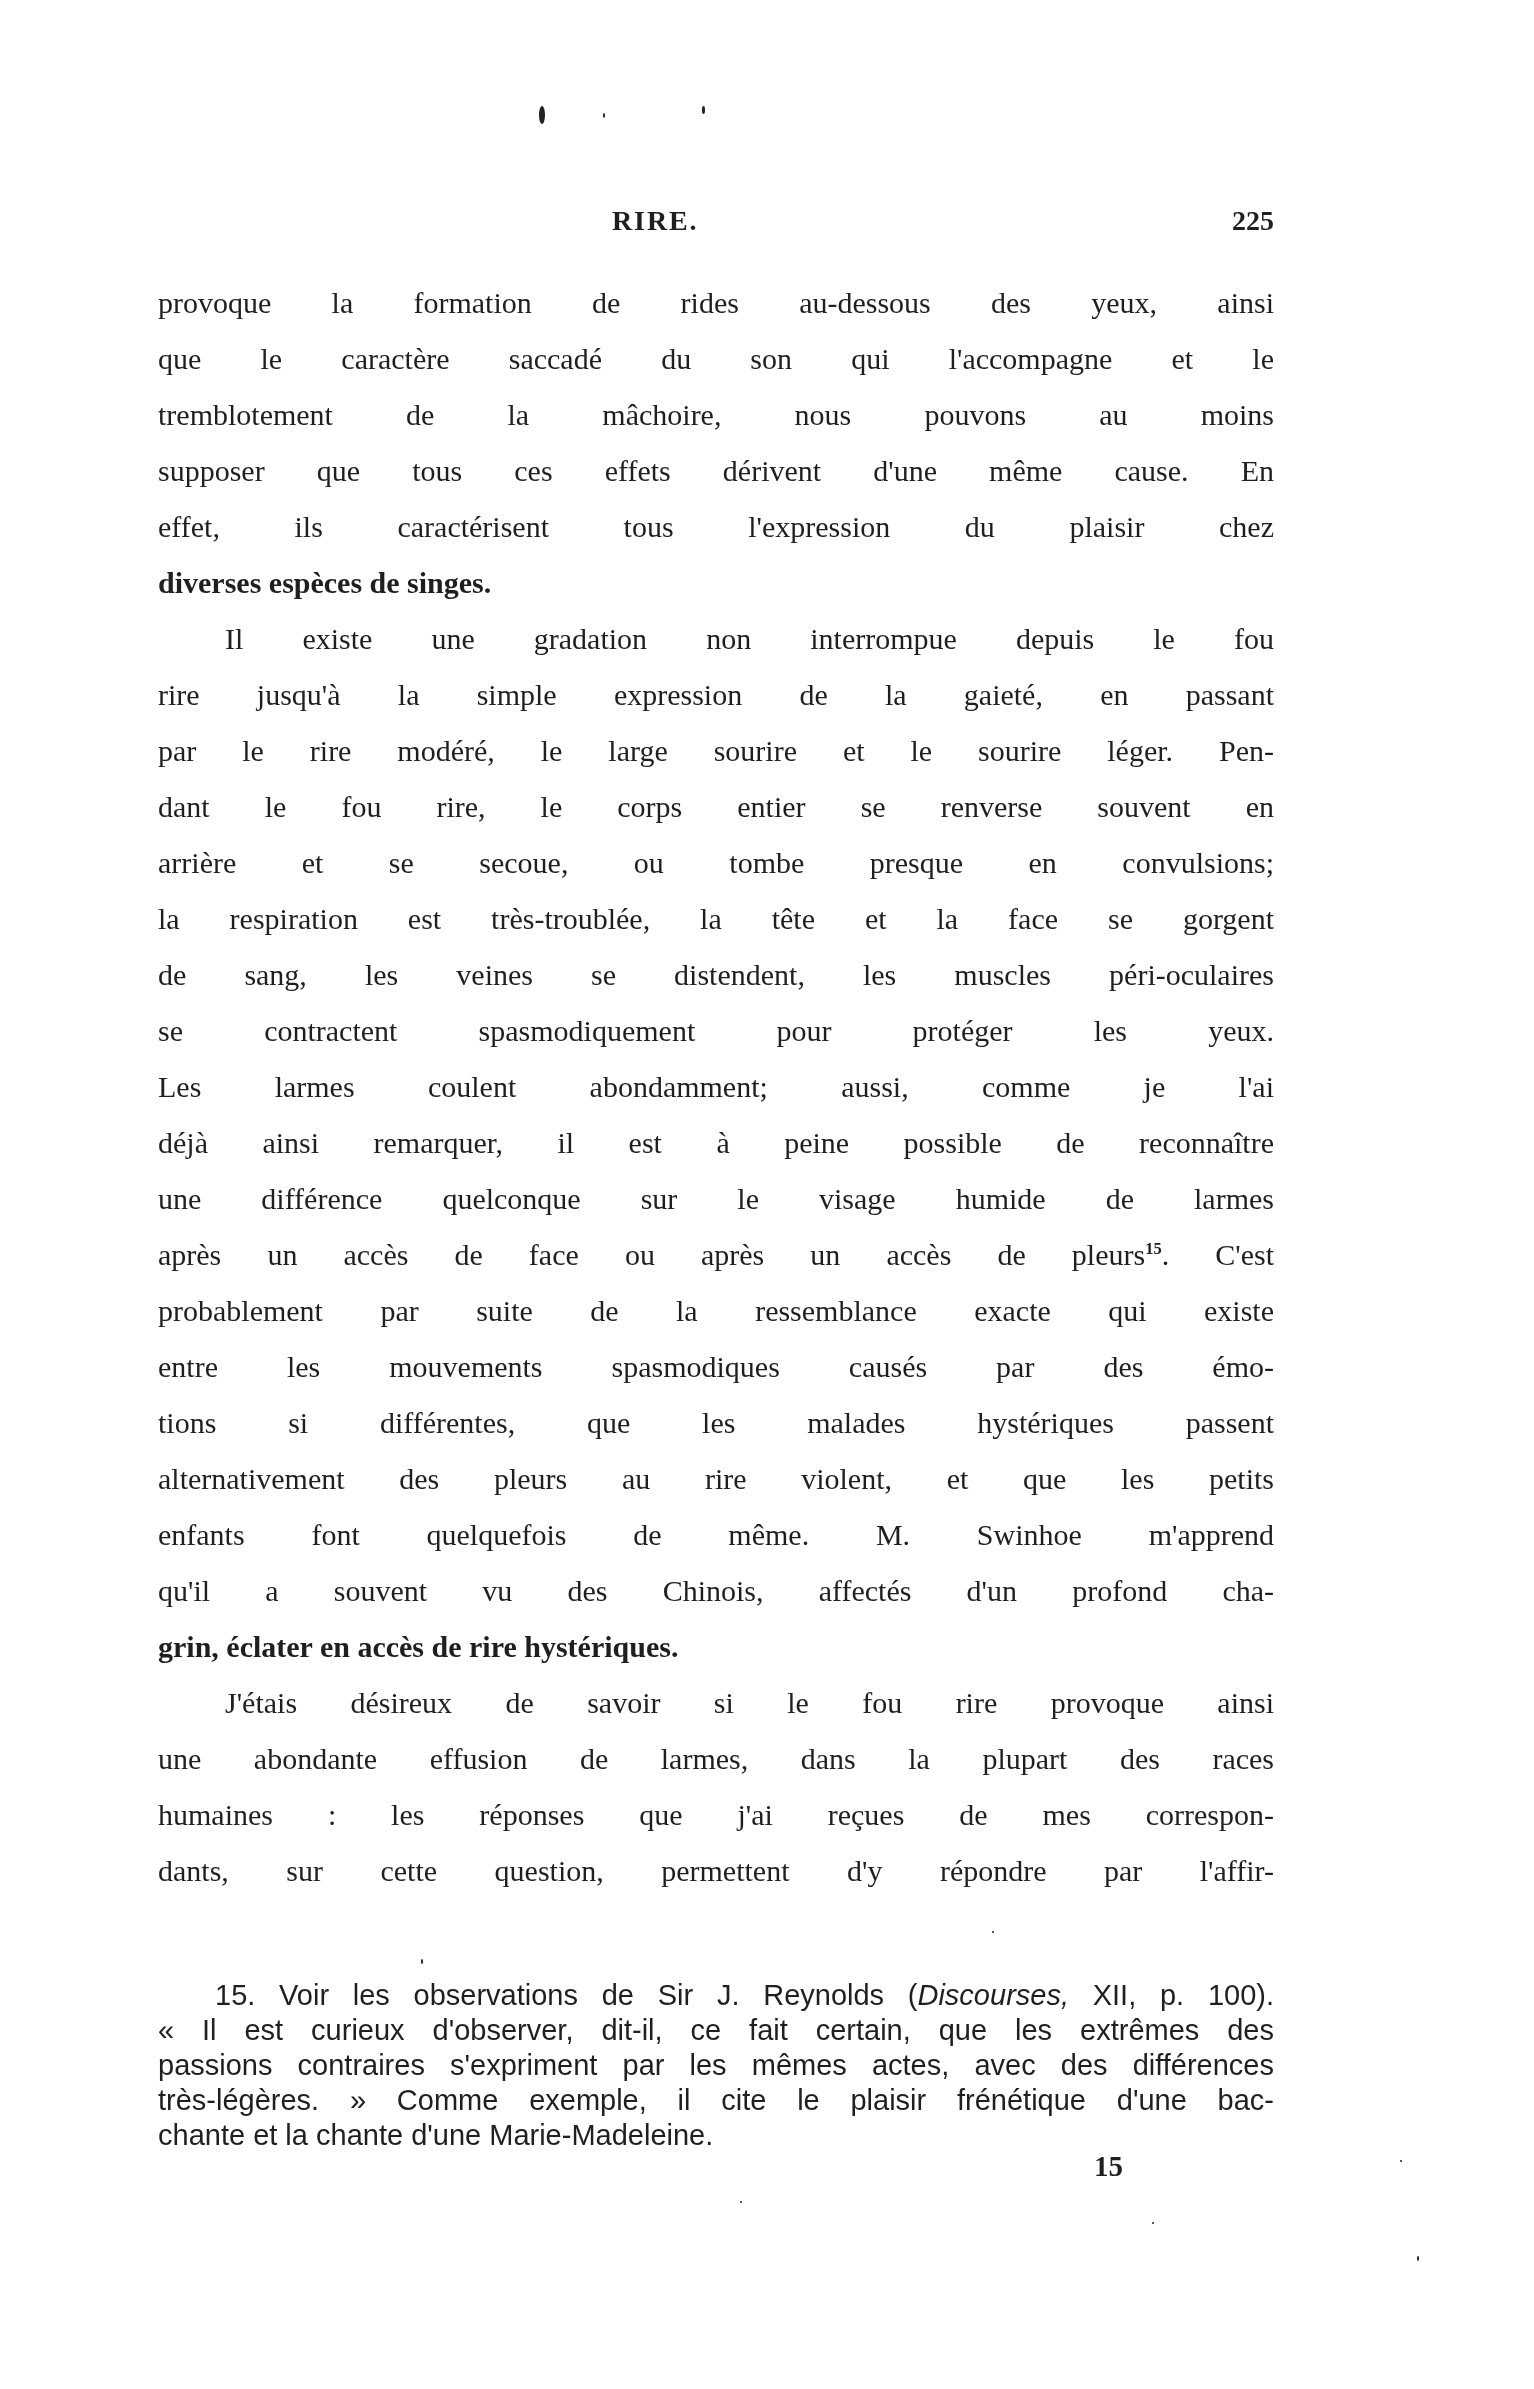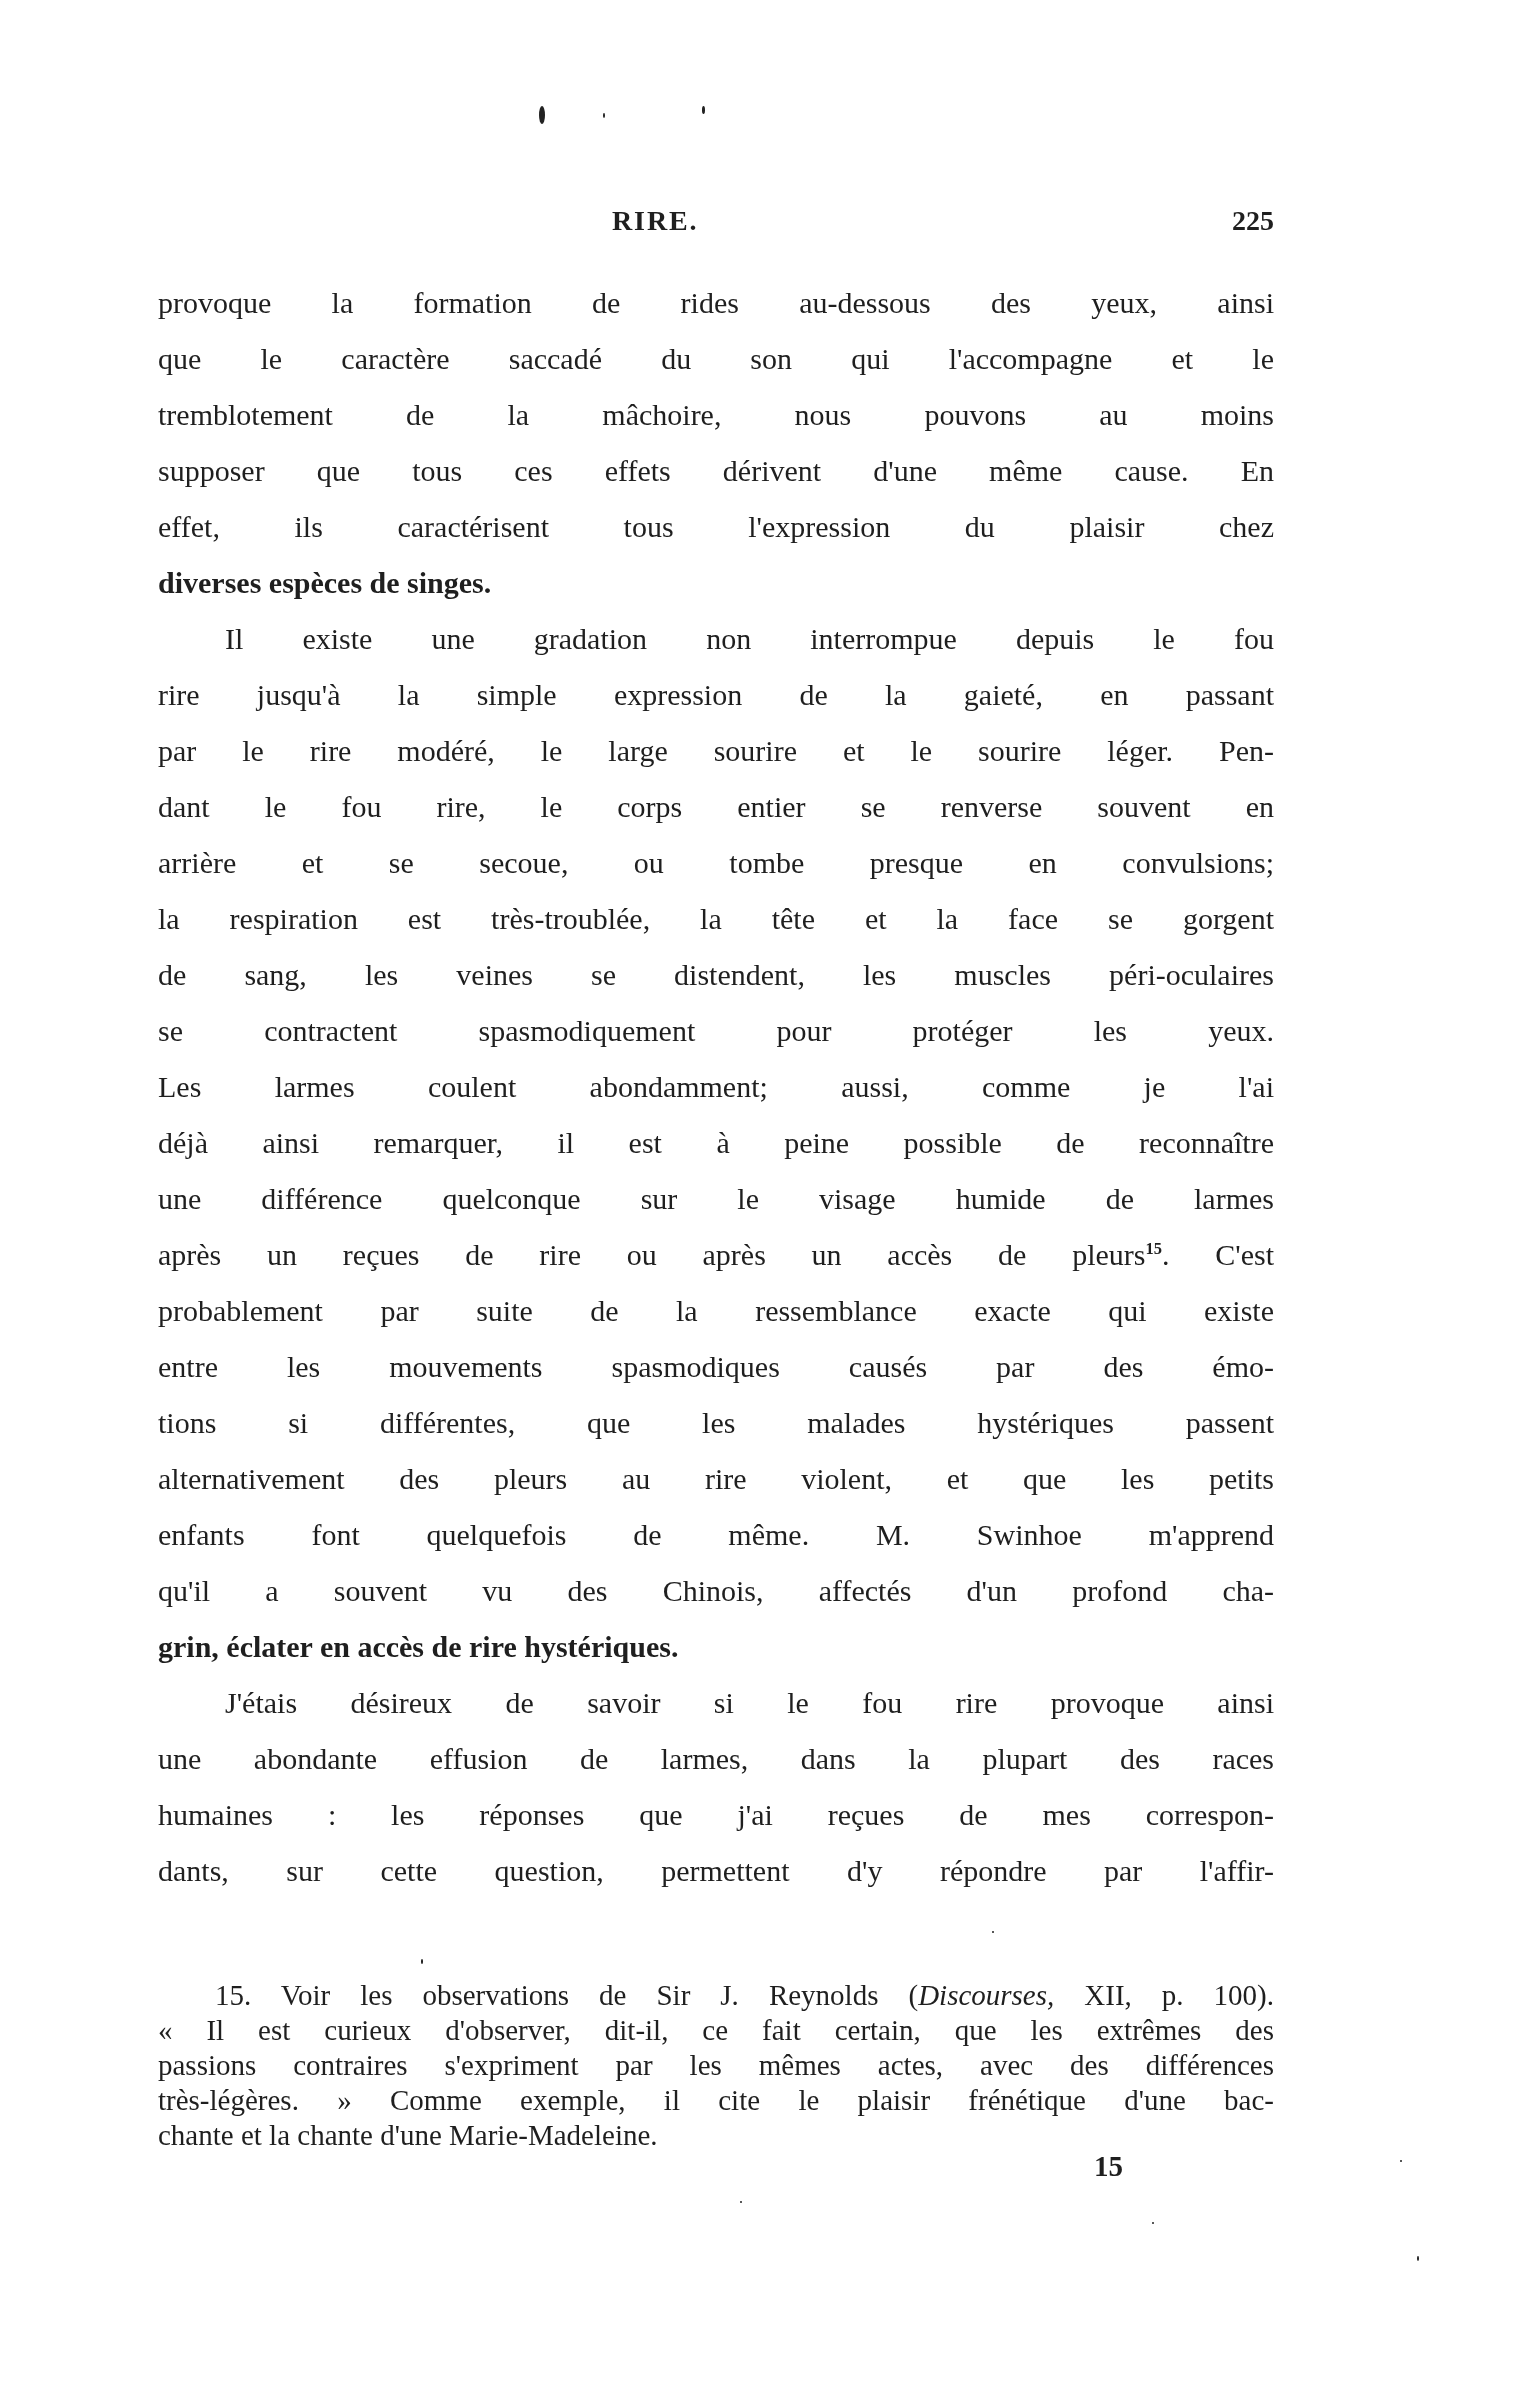--- a/index.html
+++ b/index.html
@@ -11,21 +11,21 @@
   .running-head .title { position: absolute; left: 454px; top: 0; }
   .running-head .pageno { position: absolute; right: 0; top: 0; letter-spacing: 0; }
   .body-text { position: absolute; left: 158px; top: 275px; width: 1116px;
     font-family: "Liberation Serif", serif; font-size: 30px; line-height: 56px;
     text-align: justify; font-stretch: condensed; }
   .body-text p { margin: 0; }
   .body-text .line { display: block; text-align: justify; text-align-last: justify; white-space: nowrap; }
   .body-text .line.last { text-align-last: left; font-weight: bold; }
   .body-text .indent { padding-left: 67px; }
   .footnotes { position: absolute; left: 196px; top: 1978px; width: 1078px;
-    font-family: Liberation Serif, serif; font-size: 29px; line-height: 35px; }
+    font-family: Liberation Sans, sans-serif; font-size: 29px; line-height: 35px; }
   .footnotes .line { display: block; text-align: justify; text-align-last: justify; white-space: nowrap; }
   .footnotes .line.first { padding-left: 19px; }
   .footnotes .line.last { text-align-last: left; }
   .footnotes .line.cont { margin-left: -38px; }
   .signature { position: absolute; left: 1094px; top: 2150px; font-family: "Liberation Serif", serif;
     font-weight: bold; font-size: 29px; }
   sup { font-size: 0.55em; line-height: 0; vertical-align: super; font-weight: bold; }
   i { font-style: italic; }
 </style>
 </head>
@@ -56,21 +56,21 @@
       <span class="line">rire jusqu'à la simple expression de la gaieté, en passant</span>
       <span class="line">par le rire modéré, le large sourire et le sourire léger. Pen-</span>
       <span class="line">dant le fou rire, le corps entier se renverse souvent en</span>
       <span class="line">arrière et se secoue, ou tombe presque en convulsions;</span>
       <span class="line">la respiration est très-troublée, la tête et la face se gorgent</span>
       <span class="line">de sang, les veines se distendent, les muscles péri-oculaires</span>
       <span class="line">se contractent spasmodiquement pour protéger les yeux.</span>
       <span class="line">Les larmes coulent abondamment; aussi, comme je l'ai</span>
       <span class="line">déjà ainsi remarquer, il est à peine possible de reconnaître</span>
       <span class="line">une différence quelconque sur le visage humide de larmes</span>
-      <span class="line"><span>après un reçues de rire ou après un accès de pleurs</span><sup>15</sup><span>. C'est</span></span>
+      <span class="line"><span>après un accès de face ou après un accès de pleurs</span><sup>15</sup><span>. C'est</span></span>
       <span class="line">probablement par suite de la ressemblance exacte qui existe</span>
       <span class="line">entre les mouvements spasmodiques causés par des émo-</span>
       <span class="line">tions si différentes, que les malades hystériques passent</span>
       <span class="line">alternativement des pleurs au rire violent, et que les petits</span>
       <span class="line">enfants font quelquefois de même. M. Swinhoe m'apprend</span>
       <span class="line">qu'il a souvent vu des Chinois, affectés d'un profond cha-</span>
       <span class="line last">grin, éclater en accès de rire hystériques.</span>
     </p>
     <p>
       <span class="line indent">J'étais désireux de savoir si le fou rire provoque ainsi</span>

